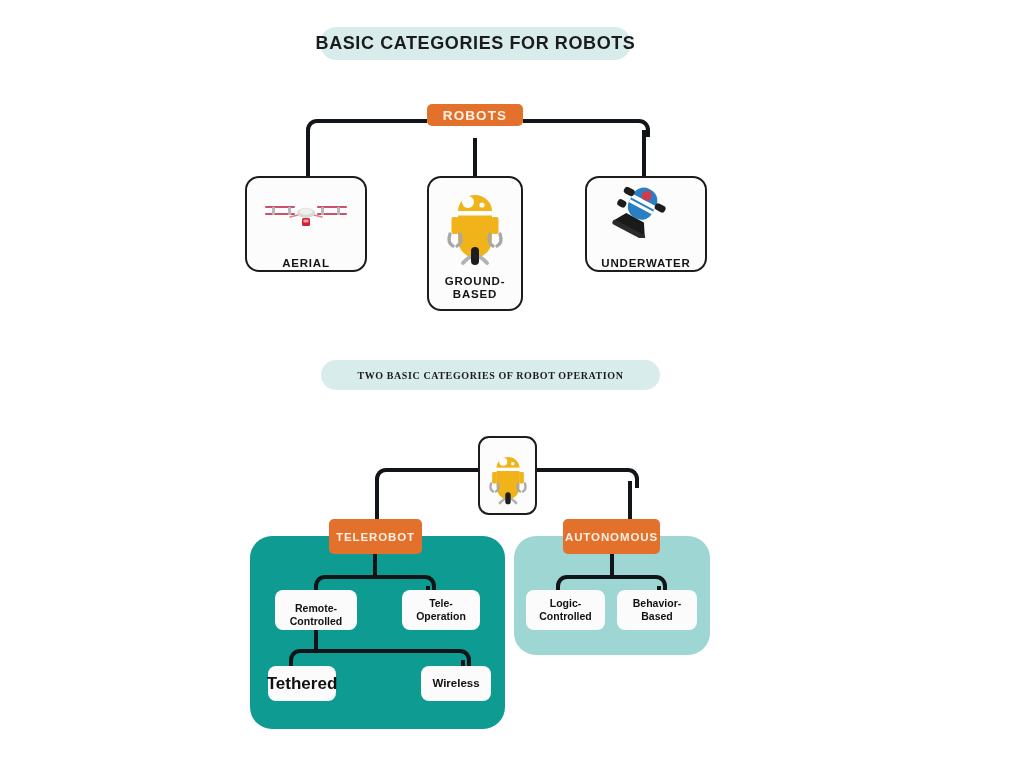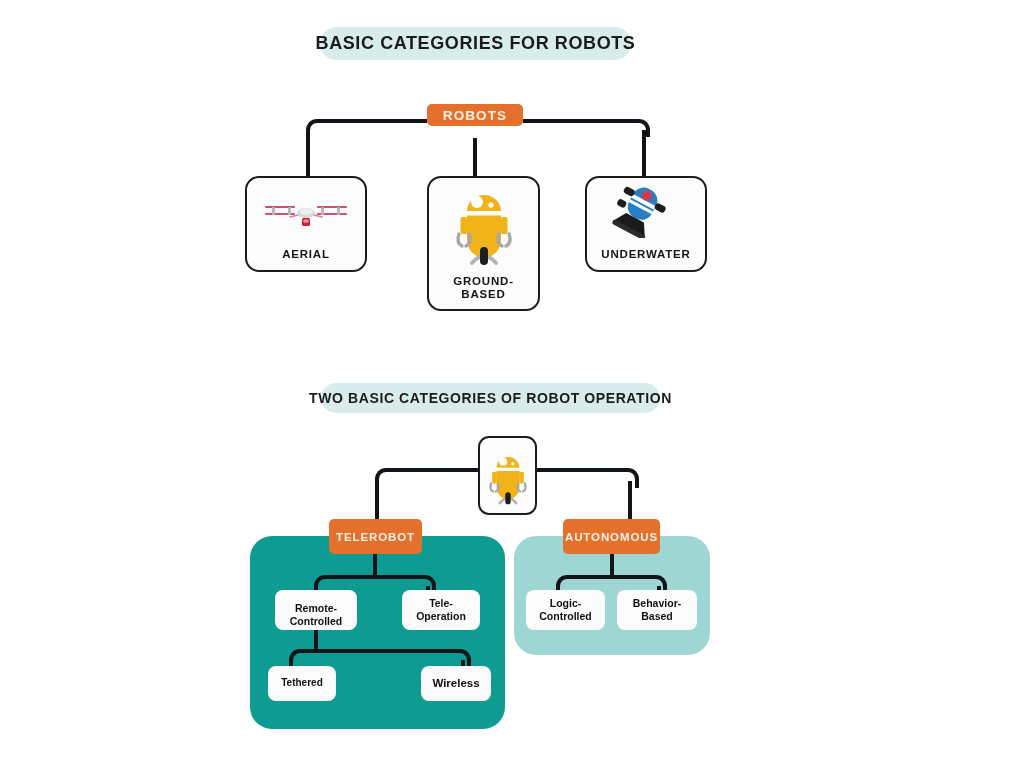--- a/index.html
+++ b/index.html
@@ -18,21 +18,21 @@
     background:#d7eceb;
     border-radius:999px;
     display:flex;align-items:center;justify-content:center;
     color:#1b1b1b;
     font-weight:bold;
     letter-spacing:.6px;
     font-size:18px;
     white-space:nowrap;
   }
   #pill-1{left:320px;top:27px;width:311px;height:33px;}
-  #pill-2{left:321px;top:383px;width:339px;height:30px;font-size:14px;}
+  #pill-2{left:321px;top:360px;width:339px;height:30px;font-size:10px;font-family:Liberation Serif, serif;}
 
   
   .orange-node{
     position:absolute;
     background:#e3712c;
     border-radius:5px;
     display:flex;align-items:center;justify-content:center;
     color:#fdf0e4;
     font-weight:bold;
     letter-spacing:1.1px;
@@ -57,30 +57,29 @@
     justify-content:flex-end;
     box-sizing:border-box;
   }
   .card .cap{
     font-size:11.5px;
     font-weight:bold;
     letter-spacing:.8px;
     color:#141414;
     text-align:center;
     line-height:1.15;
-    padding-bottom:9px;
   }
   .card .art{
     position:absolute;
     left:0;right:0;top:0;
     display:flex;align-items:center;justify-content:center;
   }
   #card-aerial{left:245px;top:176px;width:122px;height:96px;}
   #card-aerial .art{height:66px;}
-  #card-ground{left:427px;top:176px;width:113px;height:135px;}
+  #card-ground{left:427px;top:176px;width:96px;height:135px;}
   #card-ground .art{height:96px;}
   #card-ground .cap{padding-bottom:8px;}
   #card-underwater{left:585px;top:176px;width:122px;height:96px;}
   #card-underwater .art{height:64px;}
 
   
   #card-center{
     left:478px;top:436px;width:59px;height:79px;
     border-width:2.5px;border-radius:11px;
   }
@@ -96,21 +95,21 @@
     font-size:10.5px;
     font-weight:bold;
     color:#111;
     line-height:1.25;
     z-index:6;
     box-sizing:border-box;
     padding:2px 4px;
   }
   #leaf-remote{left:275px;top:590px;width:82px;height:40px;align-items:flex-end;}
   #leaf-tele{left:402px;top:590px;width:78px;height:40px;}
-  #leaf-tethered{left:268px;top:666px;width:68px;height:35px;font-size:10px;}
+  #leaf-tethered{left:268px;top:666px;width:68px;height:35px;font-size:17px;}
   #leaf-wireless{left:421px;top:666px;width:70px;height:35px;font-size:11.5px;}
   #leaf-logic{left:526px;top:590px;width:79px;height:40px;}
   #leaf-behavior{left:617px;top:590px;width:80px;height:40px;}
 
   
   .panel{position:absolute;border-radius:22px;z-index:1;}
   #panel-telerobot{left:250px;top:536px;width:255px;height:193px;background:#0d9b92;}
   #panel-autonomous{left:514px;top:536px;width:196px;height:119px;background:#9ed6d3;}
 
   

